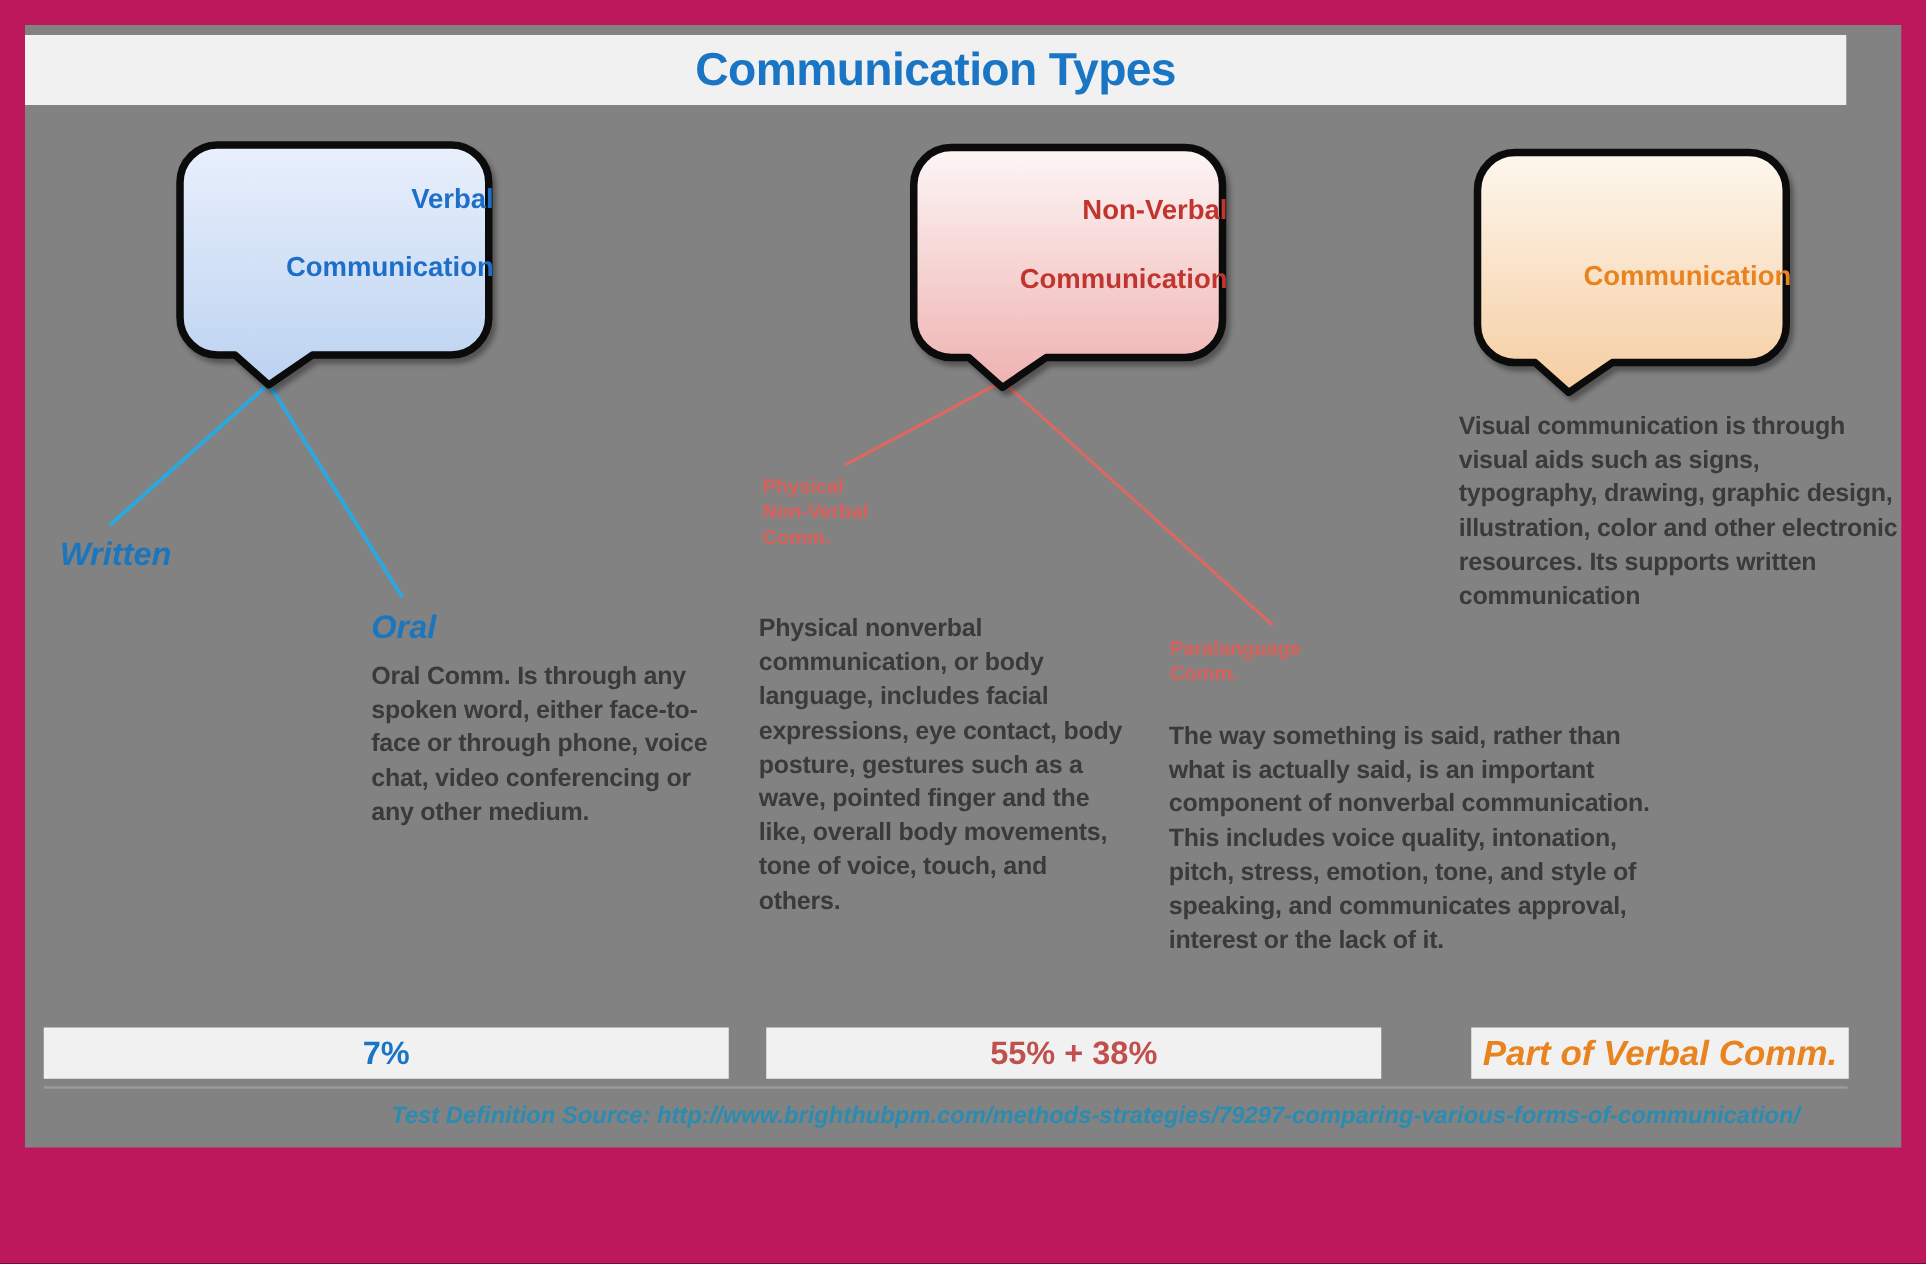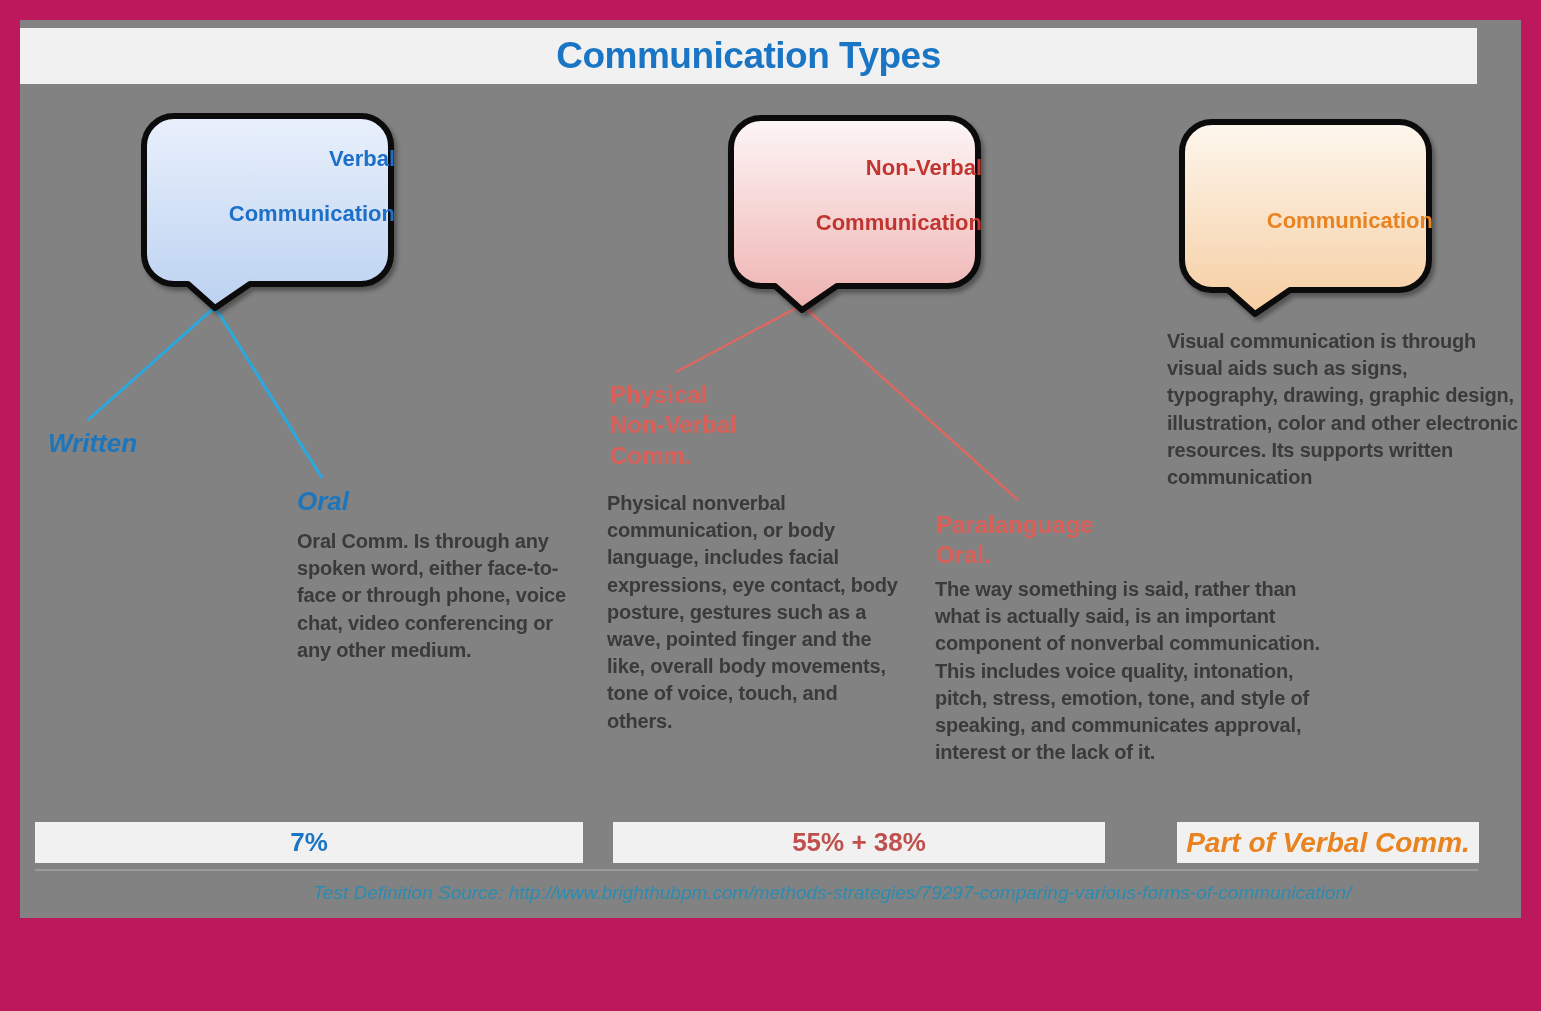--- a/index.html
+++ b/index.html
@@ -18,33 +18,33 @@
   .title{
     color:var(--title-blue);font-size:37px;font-weight:600;letter-spacing:-0.5px;
   }
   svg.lines{position:absolute;left:0;top:0;width:1501px;height:898px;}
   svg.bubble{position:absolute;filter:drop-shadow(3px 4px 2px rgba(0,0,0,0.35));}
   .bubble-line{
     position:absolute;width:255px;text-align:right;font-size:22px;font-weight:700;
   }
   .heading{position:absolute;font-weight:bold;white-space:pre-line;}
   .heading.blue{color:var(--heading-blue);font-size:26px;font-style:italic;}
-  .heading.red{color:var(--salmon-red);font-size:24px;line-height:1.27;}
+  .heading.red{color:var(--salmon-red);font-size:16px;line-height:1.27;}
   .body-text{
     position:absolute;color:var(--body-gray);font-weight:bold;font-size:20px;
     line-height:1.36;letter-spacing:-0.2px;white-space:pre-line;
   }
   .statbar{
     position:absolute;top:802px;height:41px;background:var(--panel-white);
     display:flex;align-items:center;justify-content:center;font-size:26px;font-weight:bold;
   }
   .divider{position:absolute;left:15px;top:849px;width:1443px;height:2px;background:#9b9b9b;}
   .source{
     position:absolute;left:293px;top:862px;white-space:nowrap;
-    color:var(--source-teal);font-size:19px;font-weight:normal;font-style:italic;
+    color:var(--source-teal);font-size:19px;font-weight:bold;font-style:italic;
   }
 </style>
 </head>
 <body>
 
 <div class="stage">
   <div class="content">
 
     <div class="titlebar">
       <span class="title">Communication Types</span>
@@ -96,21 +96,21 @@
 
     <div class="heading blue" style="left:277px;top:466px">Oral</div>
     <div class="body-text" style="left:277px;top:508px;width:285px">Oral Comm. Is through any spoken word, either face-to-face or through phone, voice chat, video conferencing or any other medium.</div>
 
     <div class="heading red" style="left:590px;top:360px">Physical
 Non-Verbal
 Comm.</div>
     <div class="body-text" style="left:587px;top:470px;width:300px">Physical nonverbal communication, or body language, includes facial expressions, eye contact, body posture, gestures such as a wave, pointed finger and the like, overall body movements, tone of voice, touch, and others.</div>
 
     <div class="heading red" style="left:916px;top:490px">Paralanguage
-Oral.</div>
+Comm.</div>
     <div class="body-text" style="left:915px;top:556px;width:400px">The way something is said, rather than what is actually said, is an important component of nonverbal communication. This includes voice quality, intonation, pitch, stress, emotion, tone, and style of speaking, and communicates approval, interest or the lack of it.</div>
 
     <div class="body-text" style="left:1147px;top:308px;width:355px">Visual communication is through visual aids such as signs, typography, drawing, graphic design, illustration, color and other electronic resources. Its supports written communication</div>
 
     <div class="statbar" style="left:15px;width:548px;color:var(--title-blue)">
       <span>7%</span>
     </div>
     <div class="statbar" style="left:593px;width:492px;color:var(--stat-red)">
       <span>55% + 38%</span>
     </div>

